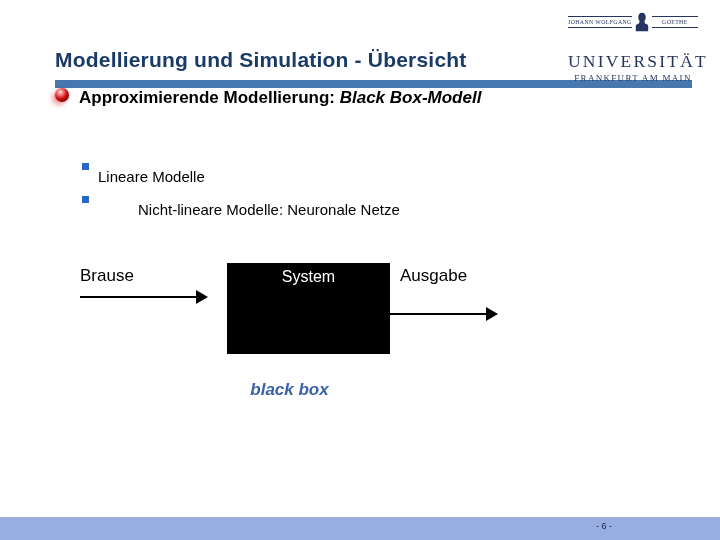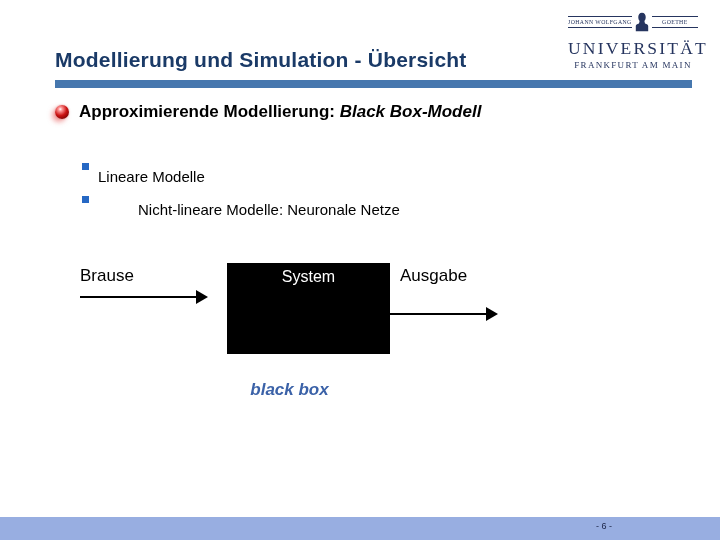--- a/index.html
+++ b/index.html
@@ -20,24 +20,24 @@
   .logo{
     position:absolute;left:568px;top:11px;width:130px;color:#26355F;text-align:center;
     font-family:"Liberation Serif",serif;
   }
   .logo-row1{display:flex;justify-content:space-between;align-items:center;}
   .logo-row1 .cap{
     font-size:5.8px;letter-spacing:.4px;border-top:1px solid #26355F;
     border-bottom:1px solid #26355F;padding:2px 0;white-space:nowrap;flex:1;
   }
   .bust{width:16px;height:22px;margin:0 2px;flex:0 0 auto;}
-  .logo-uni{font-size:17.5px;letter-spacing:2.2px;margin-top:5px;white-space:nowrap;}
+  .logo-uni{font-size:17.5px;letter-spacing:2.2px;margin-top:18px;white-space:nowrap;}
   .logo-city{font-size:9px;letter-spacing:1.3px;margin-top:1px;white-space:nowrap;}
   
-  .bullet-line{position:absolute;left:55px;top:102px;display:flex;align-items:center;}
+  .bullet-line{position:absolute;left:55px;top:88px;display:flex;align-items:flex-start;}
   .ball{
     width:14px;height:14px;border-radius:50%;margin-right:10px;flex:0 0 auto;
     background:radial-gradient(circle at 38% 30%, #ffffff 0%, #ff9a9a 14%, #cc1414 48%, #7a0000 82%, #540000 100%);
     box-shadow:-3px 3px 5px rgba(230,80,80,.55), 0 0 2px rgba(190,0,0,.4);
   }
   .bullet-text{font-size:17px;font-weight:bold;white-space:nowrap;}
   .bullet-text .emph{font-style:italic;}
   .sub-bullet{position:absolute;left:82px;display:flex;align-items:center;}
   .sub-bullet.s0{top:147px;} .sub-bullet.s1{top:180px;gap:40px;}
   .sq{width:7px;height:7px;background:#2668C4;margin-right:9px;flex:0 0 auto;}

